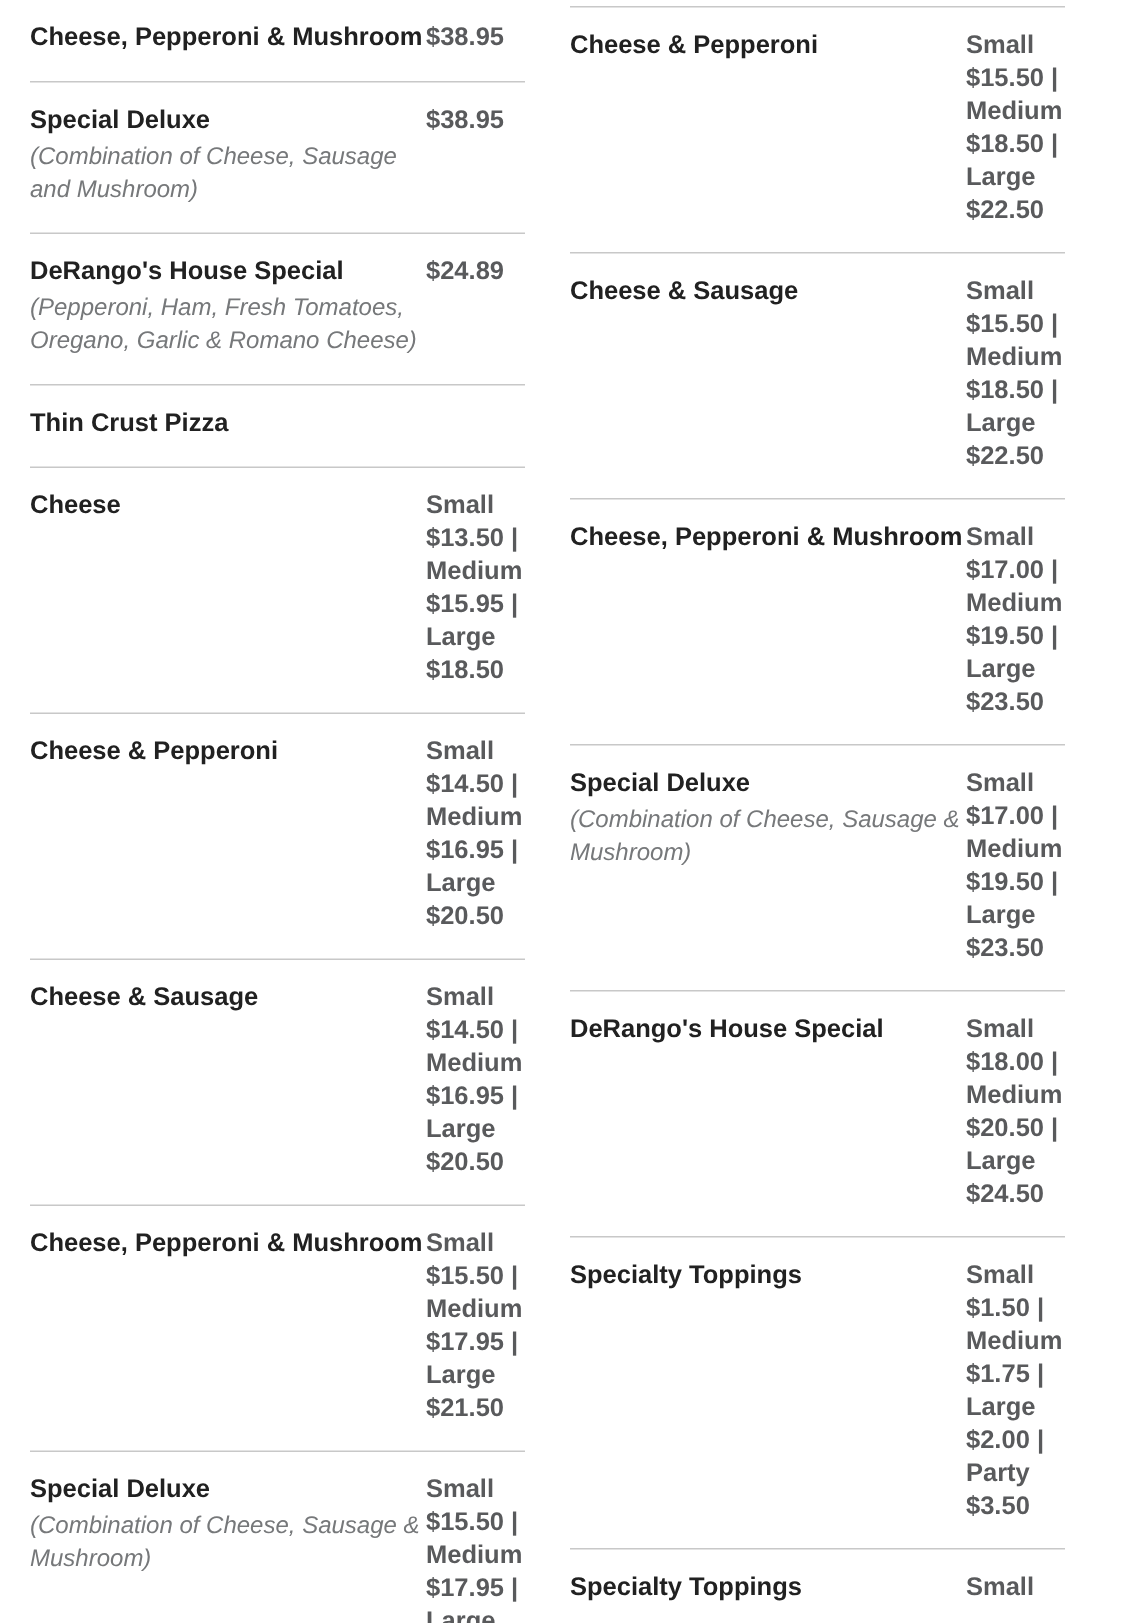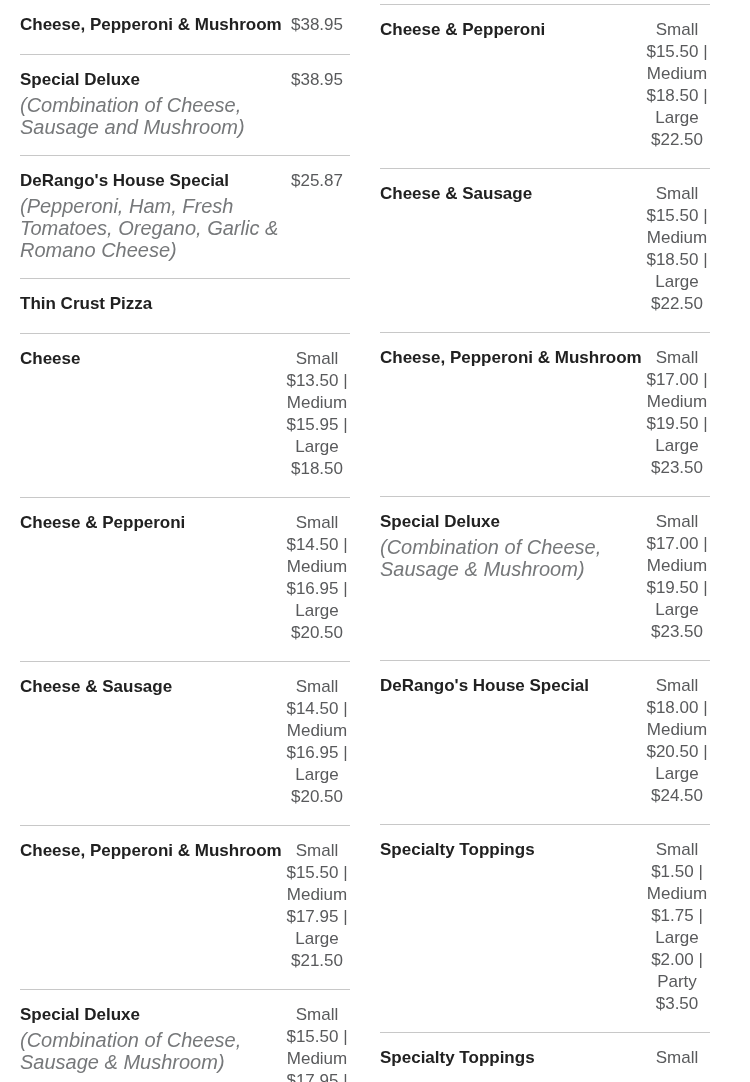--- a/index.html
+++ b/index.html
@@ -42,33 +42,33 @@
     flex: 1 1 auto;
     min-width: 0;
   }
   .item-name {
     font-size: 17px;
     font-weight: 700;
     color: var(--title);
     line-height: 24px;
   }
   .item-desc {
-    font-size: 20px;
+    font-size: 16px;
     font-style: italic;
     color: var(--description);
     line-height: 22px;
     margin-top: 2px;
   }
   .item-price {
     flex: 0 0 66px;
     width: 66px;
     margin-left: auto;
-    text-align: center;
+    text-align: left;
     font-size: 17px;
-    font-weight: 400;
+    font-weight: 700;
     color: var(--price);
     line-height: 22px;
     padding-top: 1px;
     white-space: normal;
   }
   .section-row .item-name { color: var(--title); }
 </style>
 </head>
 <body>
 
@@ -86,21 +86,21 @@
       <div class="item-name">Special Deluxe</div>
       <div class="item-desc">(Combination of Cheese, Sausage and Mushroom)</div>
     </div>
     <div class="item-price">$38.95</div>
   </div>
       <div class="menu-item">
     <div class="item-text">
       <div class="item-name">DeRango's House Special</div>
       <div class="item-desc">(Pepperoni, Ham, Fresh Tomatoes, Oregano, Garlic &amp; Romano Cheese)</div>
     </div>
-    <div class="item-price">$25.87</div>
+    <div class="item-price">$24.89</div>
   </div>
       <div class="menu-item section-row">
     <div class="item-text">
       <div class="item-name">Thin Crust Pizza</div>
 
     </div>
 
   </div>
       <div class="menu-item">
     <div class="item-text">

